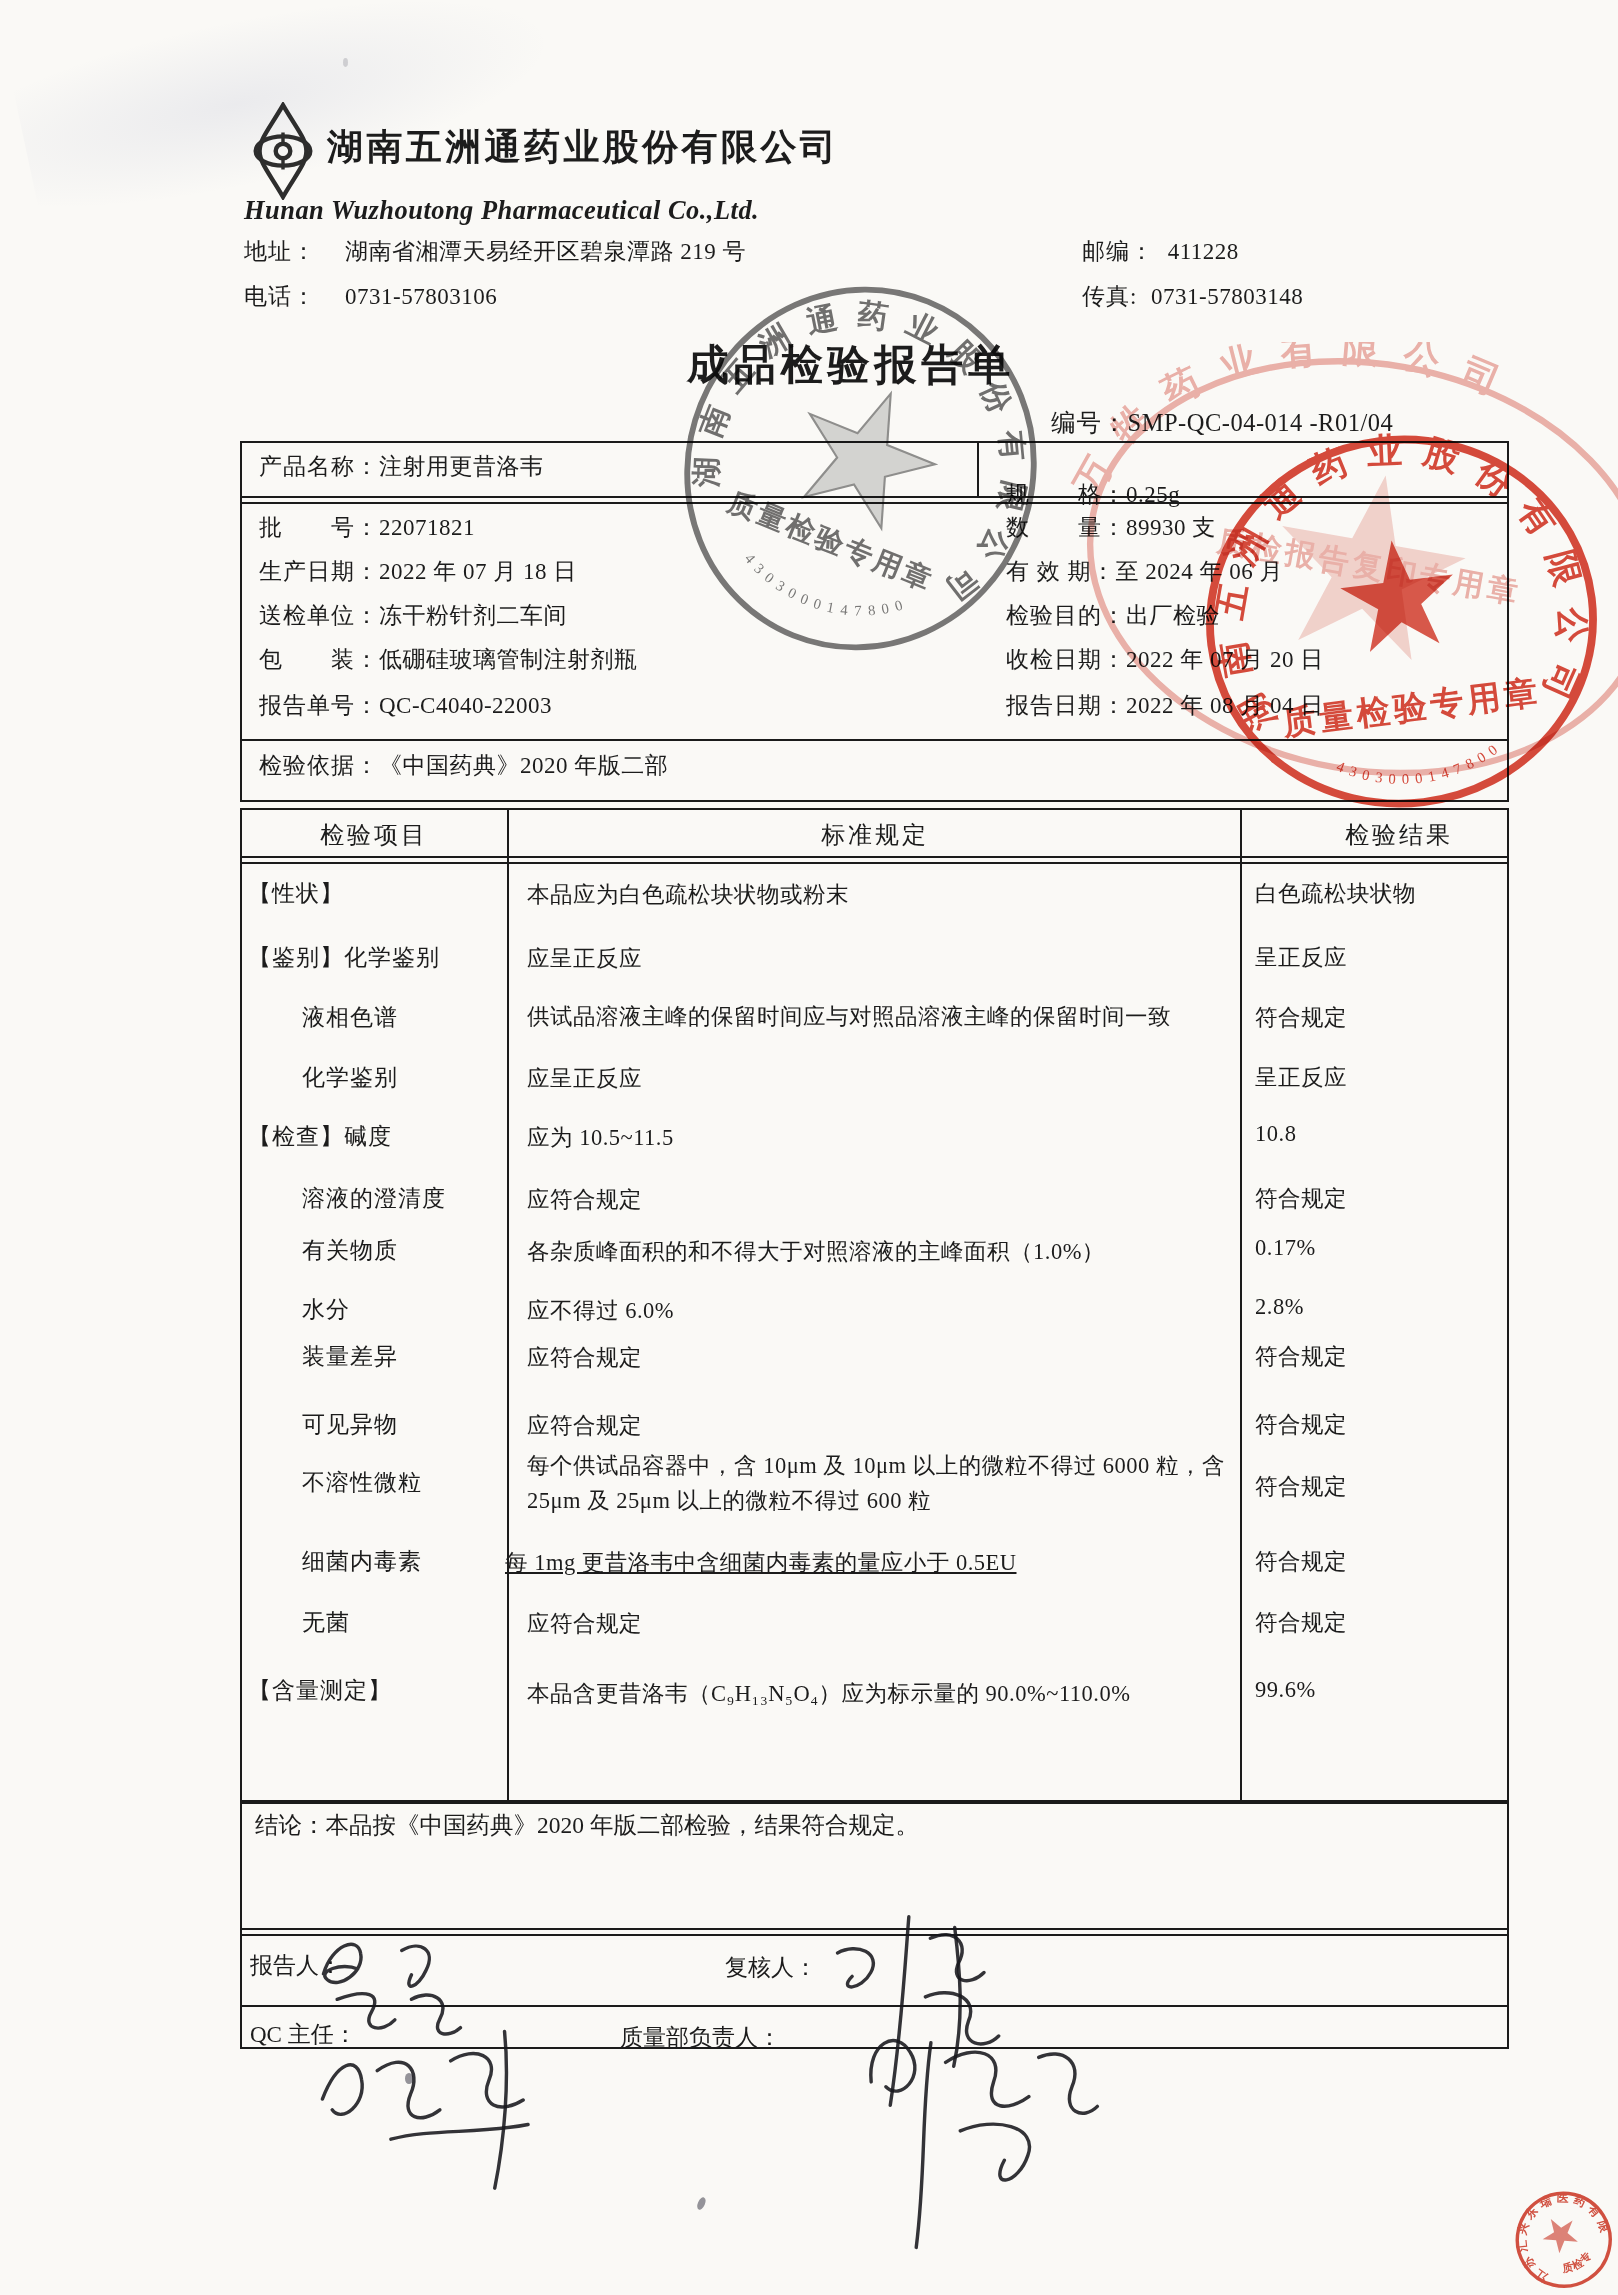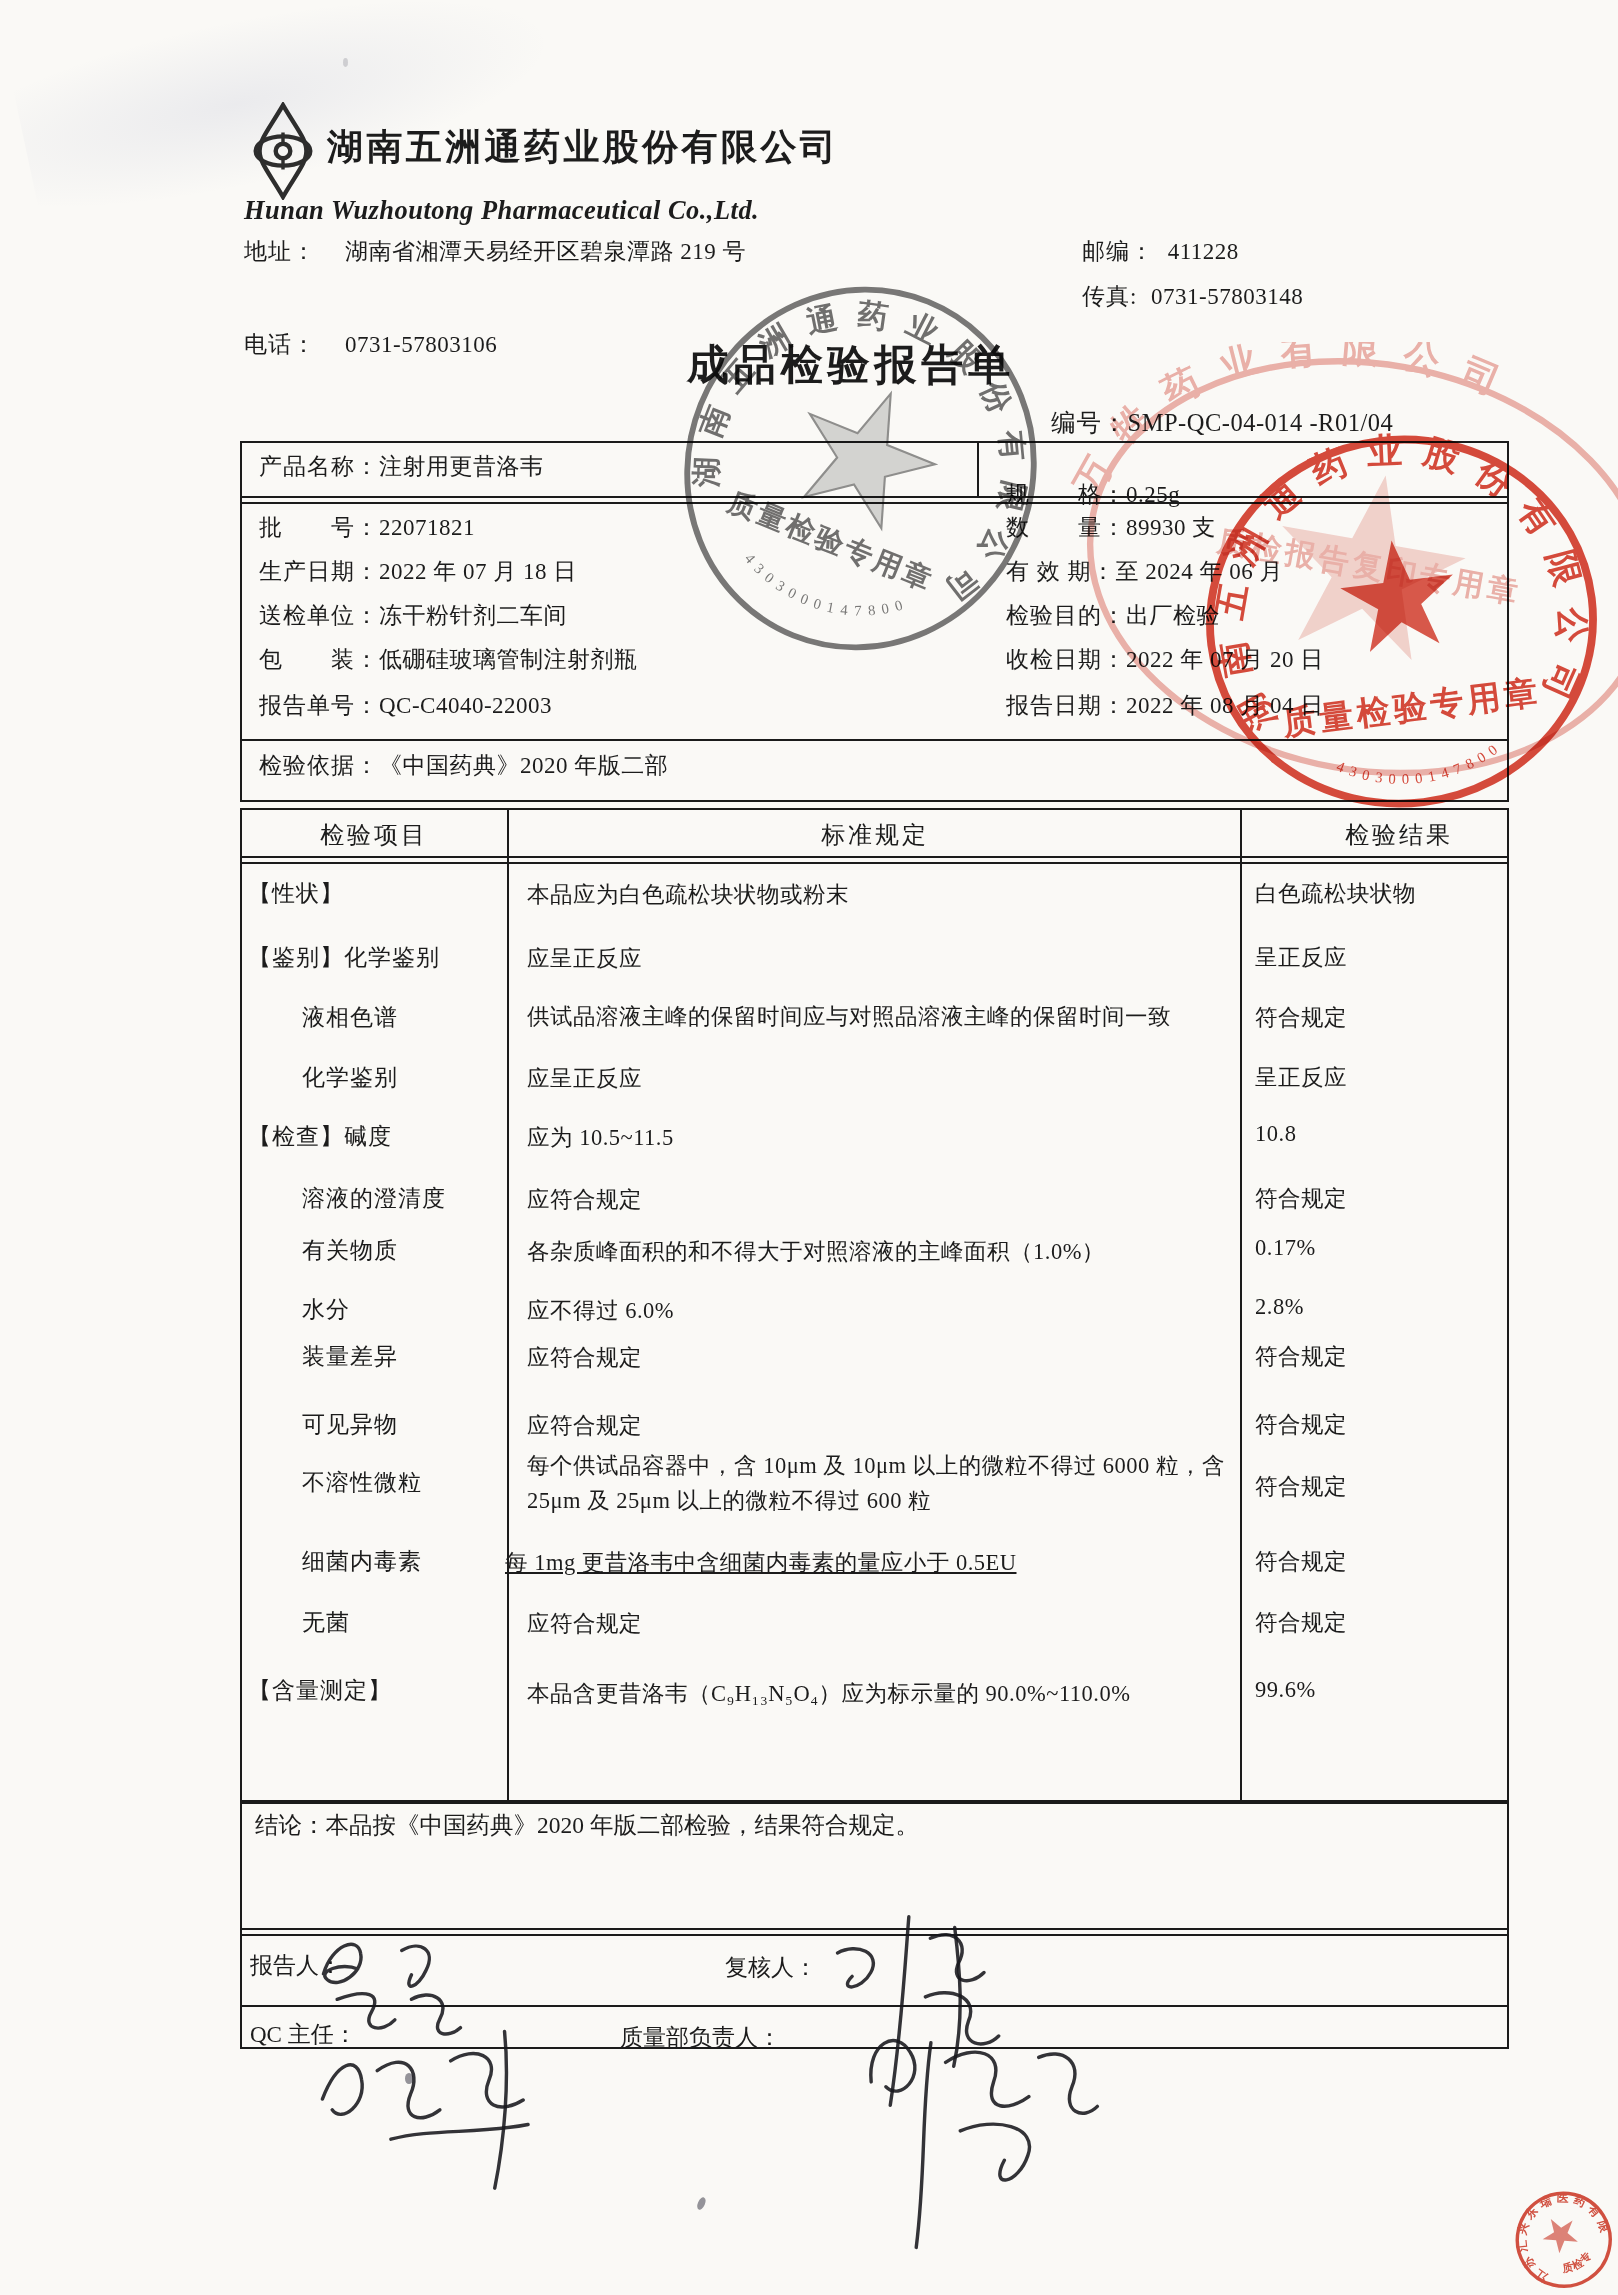--- a/index.html
+++ b/index.html
@@ -48,21 +48,21 @@
 </svg>
 <div class="company-cn">湖南五洲通药业股份有限公司</div>
 <div class="company-en">Hunan Wuzhoutong Pharmaceutical Co.,Ltd.</div>
 
 <div class="t" style="left:244px;top:239px;">
   <span class="lbl">地址：</span><span class="val" style="margin-left:29px;">湖南省湘潭天易经开区碧泉潭路 219 号</span>
 </div>
 <div class="t" style="left:1082px;top:239px;">
   <span class="lbl">邮编：</span><span class="val" style="margin-left:13.7px;">411228</span>
 </div>
-<div class="t" style="left:244px;top:284px;margin-top:48px;">
+<div class="t" style="left:244px;top:284px;">
   <span class="lbl">电话：</span><span class="val" style="margin-left:29px;">0731-57803106</span>
 </div>
 <div class="t" style="left:1082px;top:284px;">
   <span class="lbl">传真:</span><span class="val" style="margin-left:13.7px;">0731-57803148</span>
 </div>
 
 <div class="doc-title">成品检验报告单</div>
 
 <div class="t" style="left:1051px;top:409px;font-size:24.5px;">
   <span class="lbl">编号：</span><span class="val">SMP-QC-04-014 -R01/04</span>

